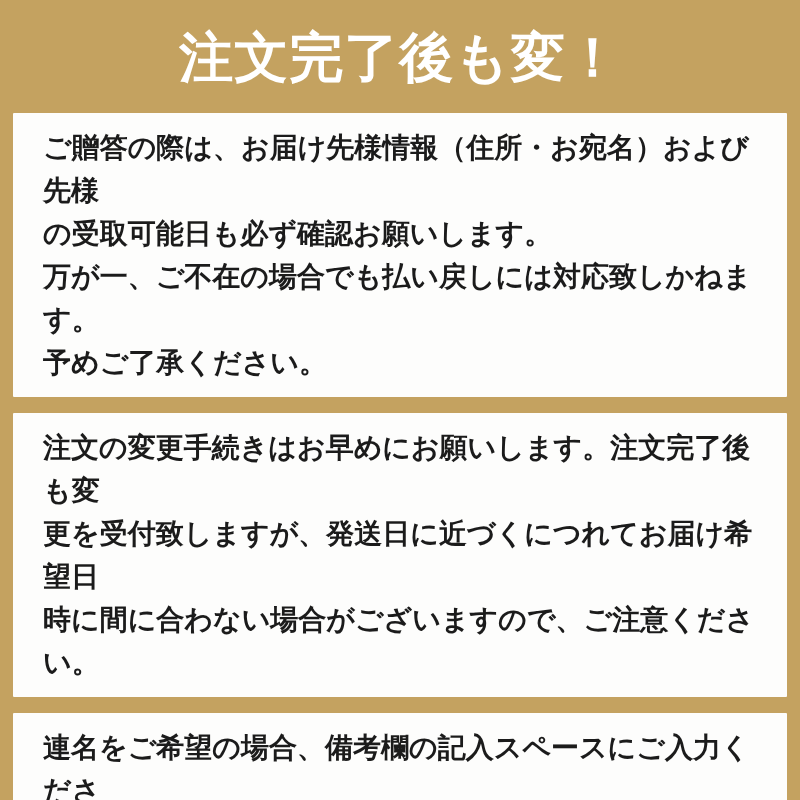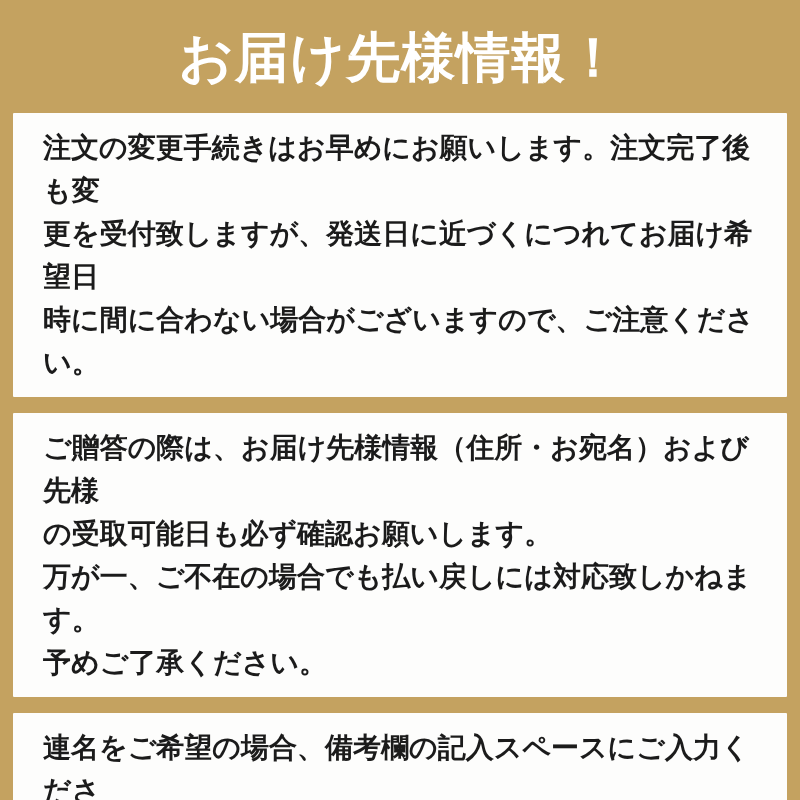--- a/index.html
+++ b/index.html
@@ -52,34 +52,34 @@
     letter-spacing: 0px;
     font-family: "DejaVu Sans", "Liberation Sans", sans-serif;
   }
 </style>
 </head>
 <body>
 
 <div class="page">
 
   <div class="title-band">
-    <h1 class="page-title">お届け先様情報！</h1>
+    <h1 class="page-title">注文完了後も変！</h1>
   </div>
-
-  <section class="notice-box">
-    <p class="notice-text">注文の変更手続きはお早めにお願いします。注文完了後も変
-更を受付致しますが、発送日に近づくにつれてお届け希望日
-時に間に合わない場合がございますので、ご注意ください。</p>
-  </section>
 
   <section class="notice-box">
     <p class="notice-text">ご贈答の際は、お届け先様情報（住所・お宛名）および先様
 の受取可能日も必ず確認お願いします。
 万が一、ご不在の場合でも払い戻しには対応致しかねます。
 予めご了承ください。</p>
+  </section>
+
+  <section class="notice-box">
+    <p class="notice-text">注文の変更手続きはお早めにお願いします。注文完了後も変
+更を受付致しますが、発送日に近づくにつれてお届け希望日
+時に間に合わない場合がございますので、ご注意ください。</p>
   </section>
 
   <section class="notice-box">
     <p class="notice-text">連名をご希望の場合、備考欄の記入スペースにご入力くださ
 い。</p>
   </section>
 
 </div>
 
 </body></html>

